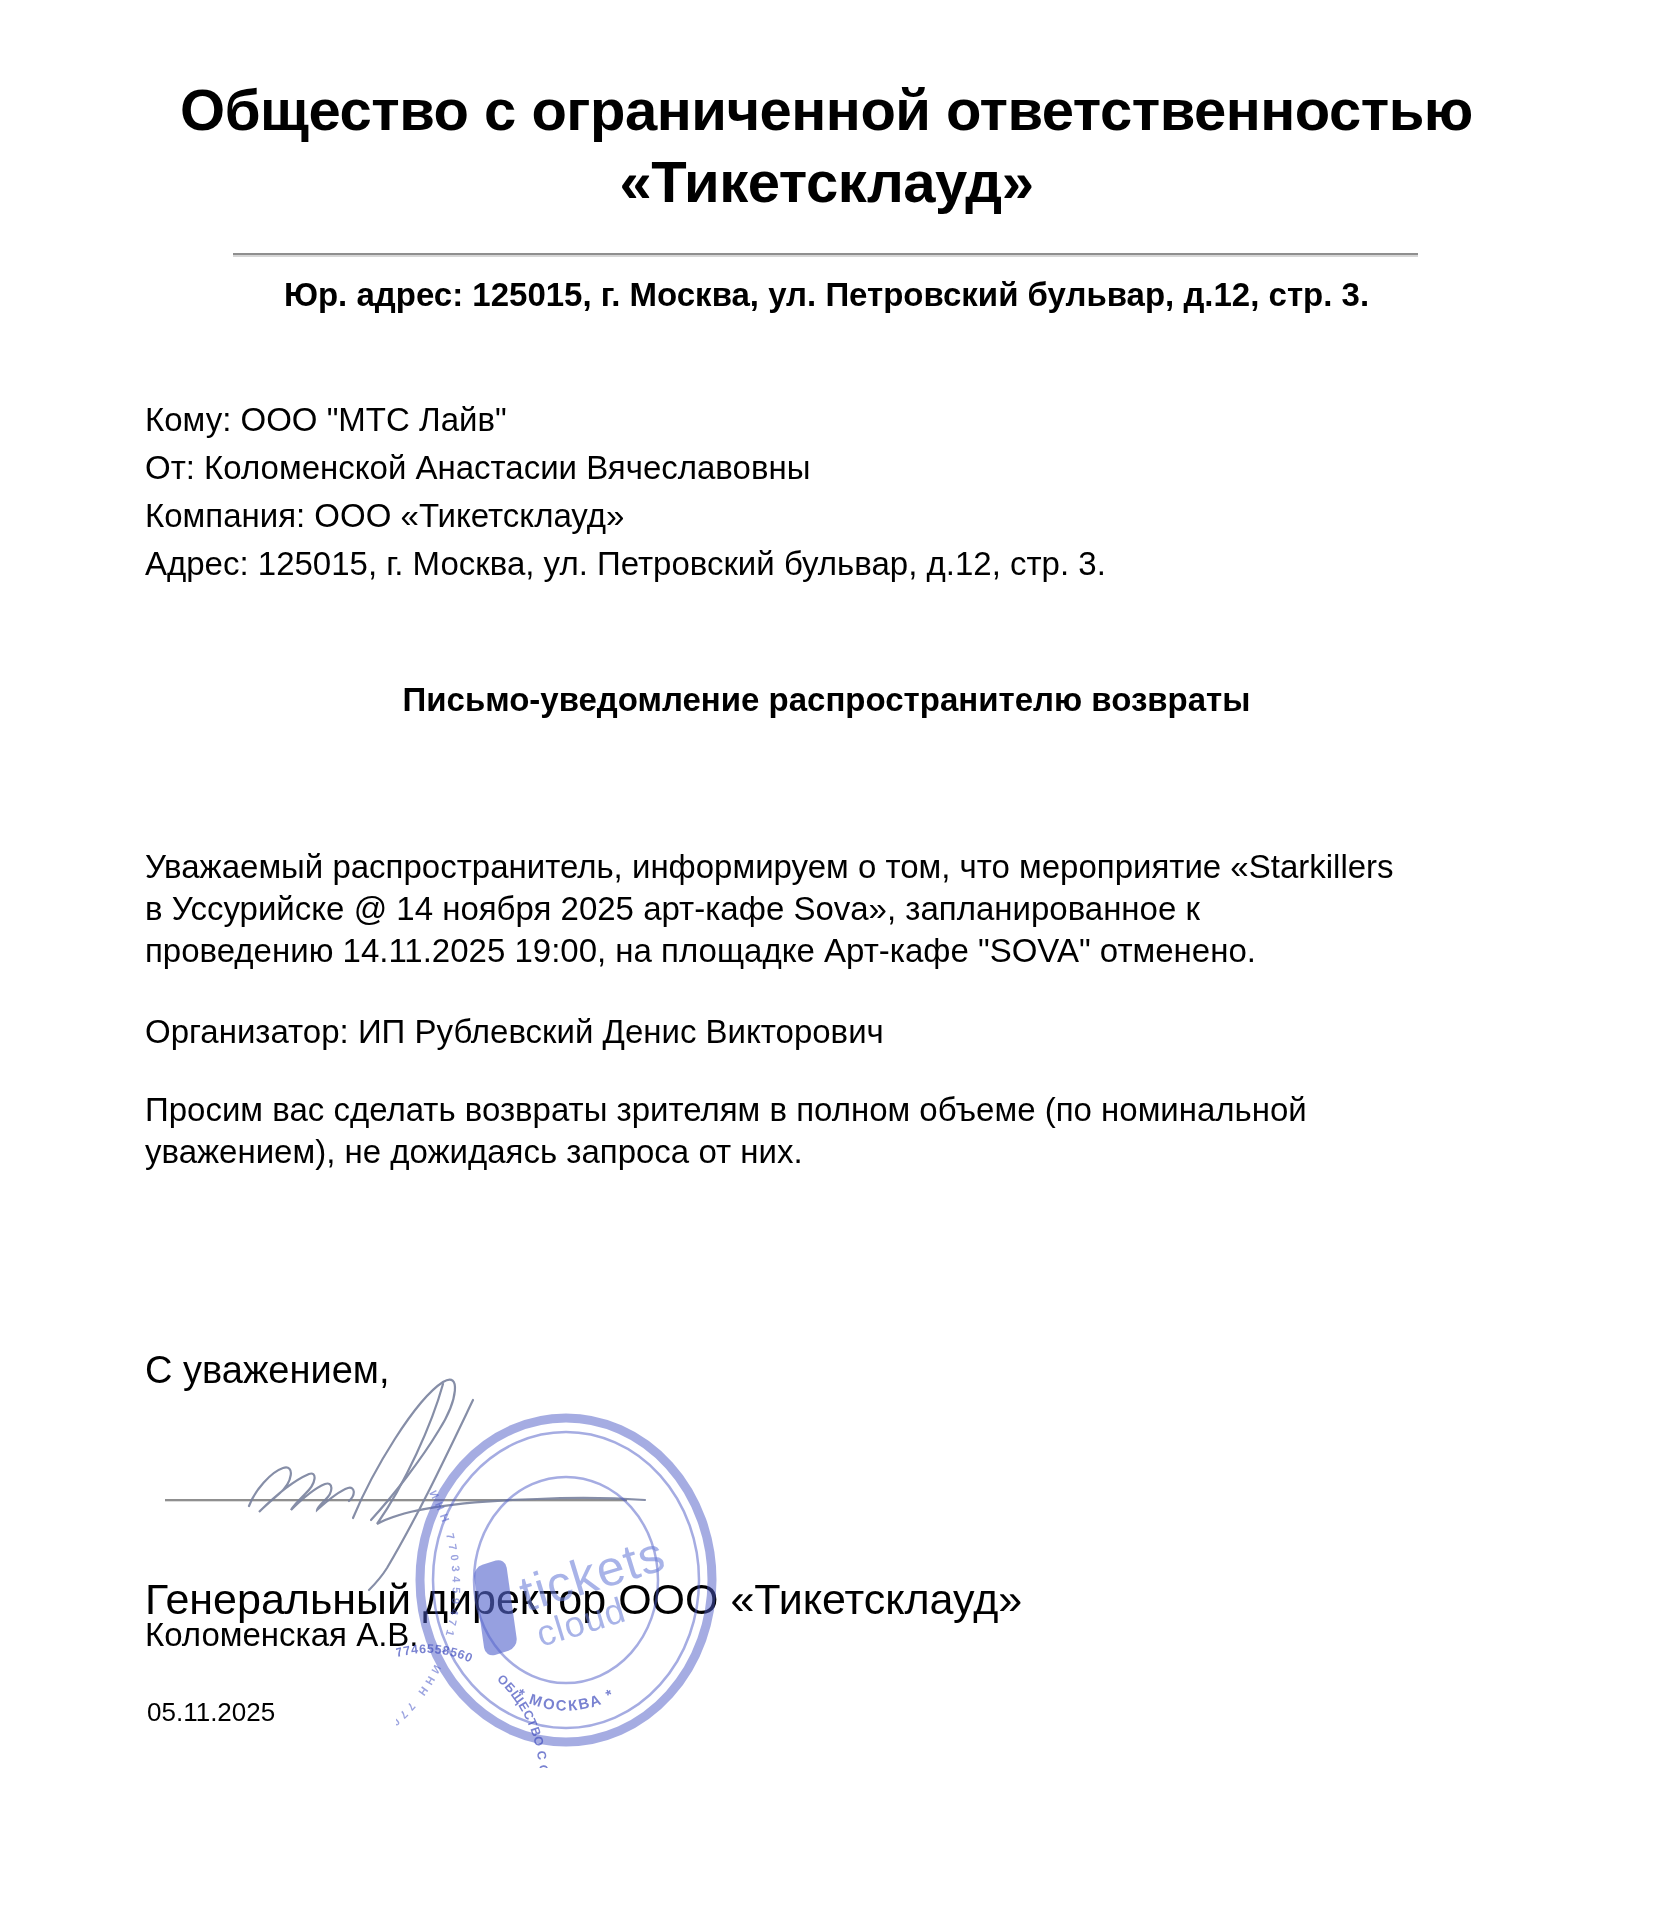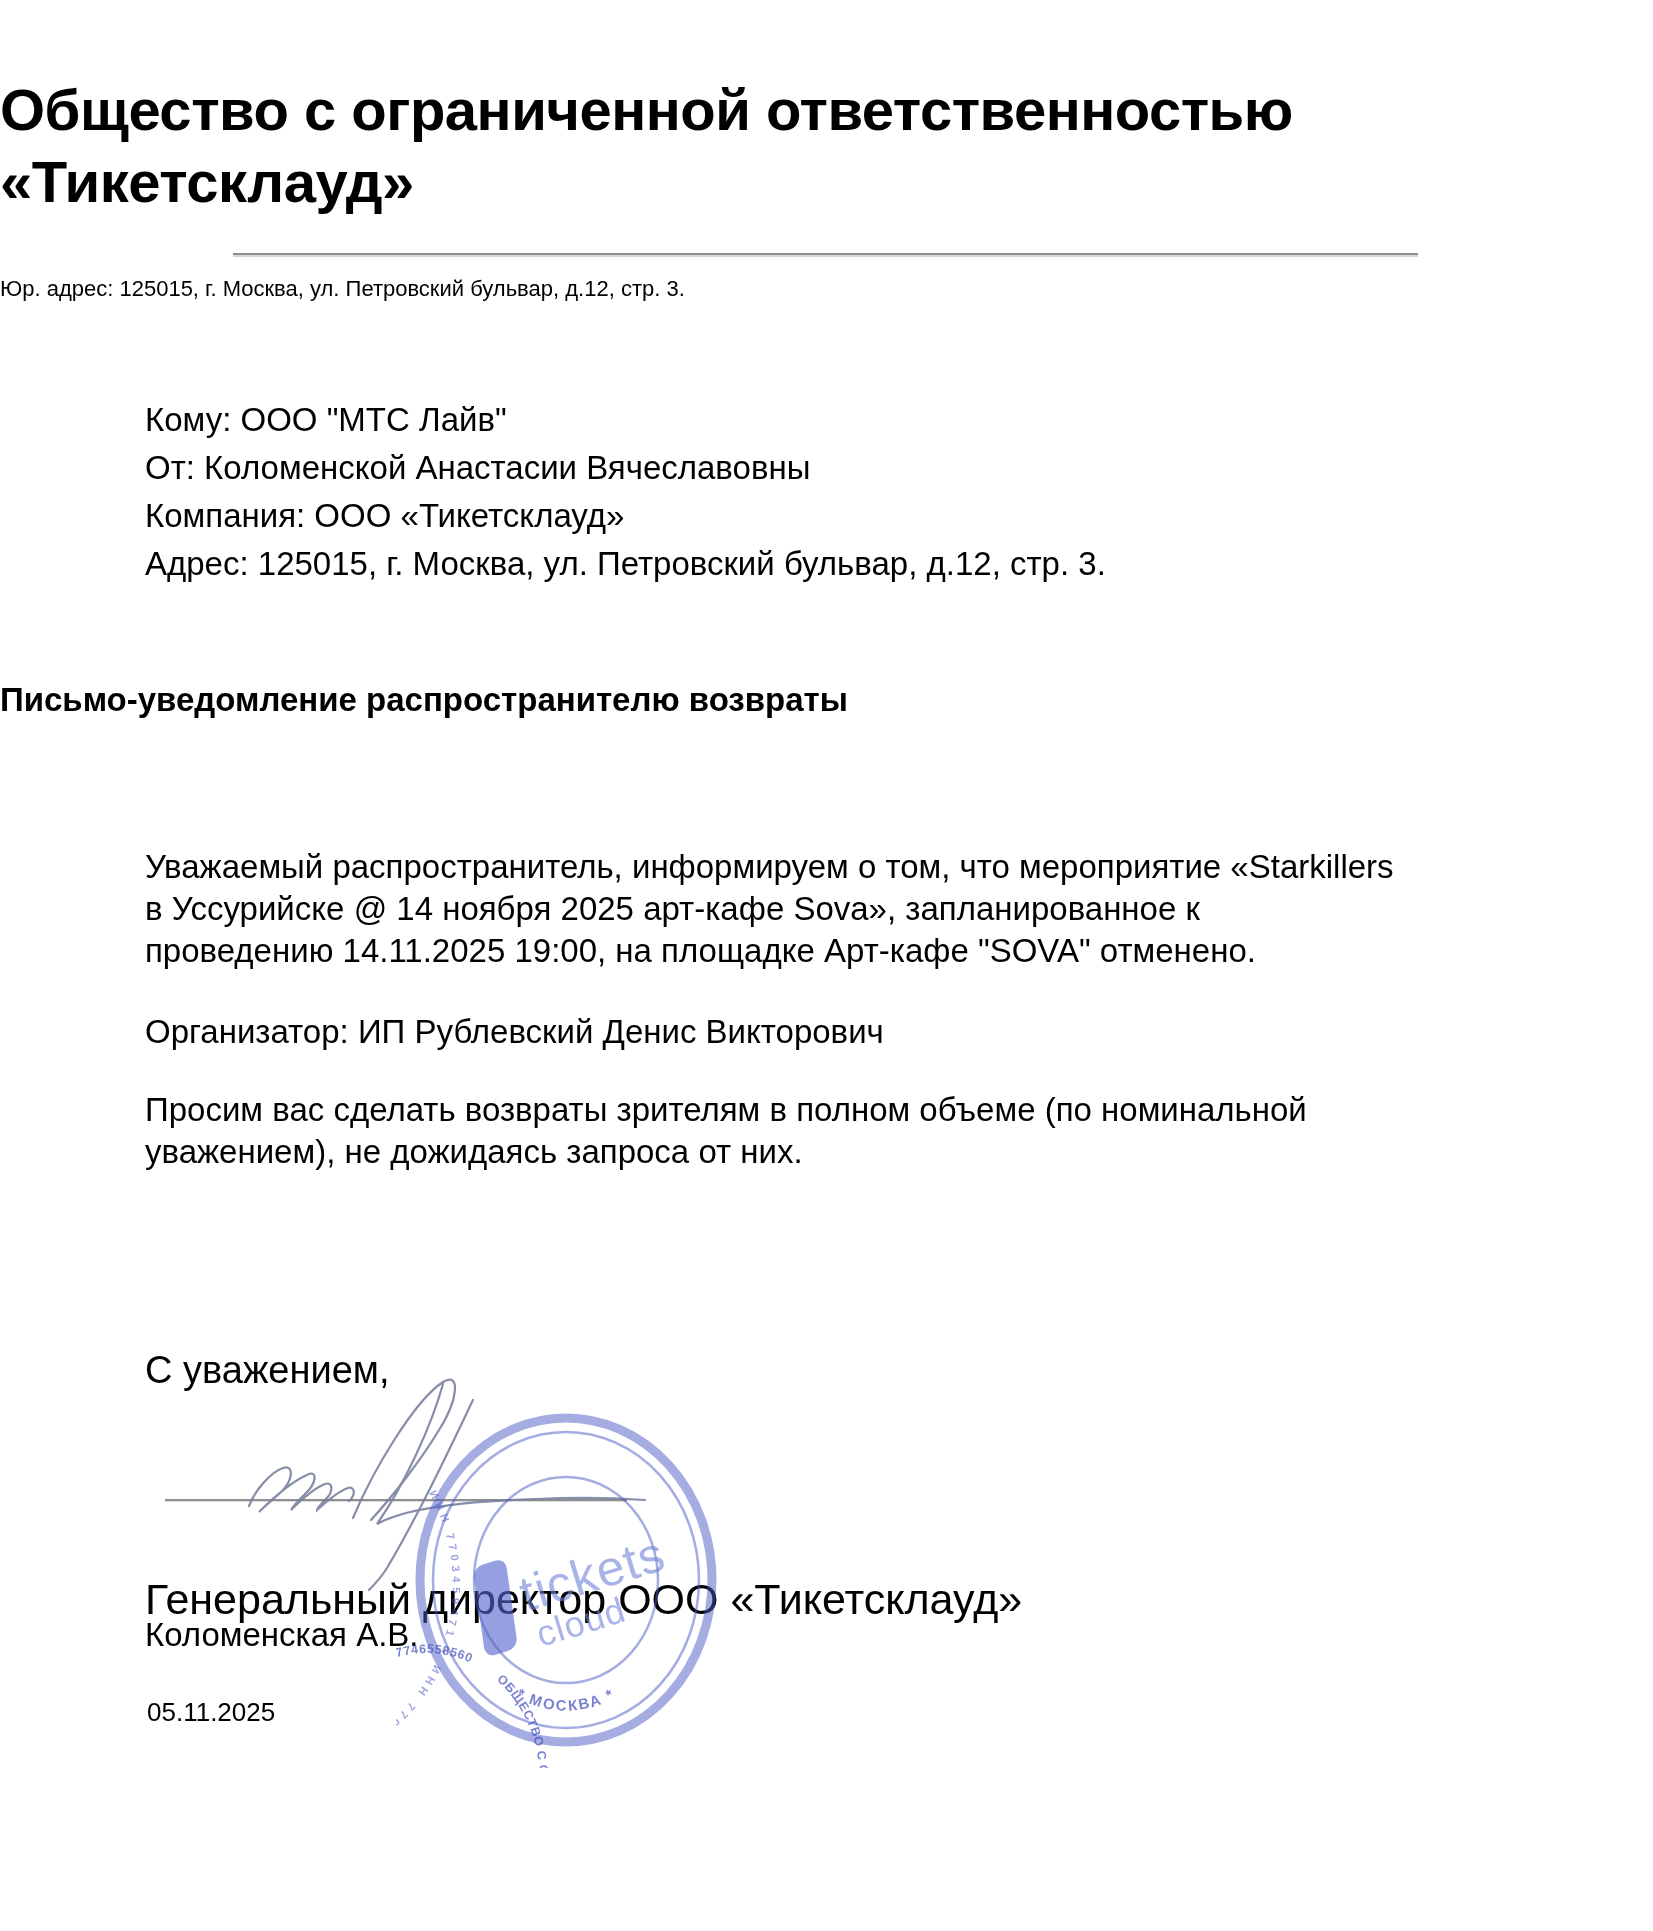--- a/index.html
+++ b/index.html
@@ -1,30 +1,30 @@
 <!DOCTYPE html>
 <html><head>
 <meta charset="utf-8">
 <style>
   html,body{margin:0;padding:0;background:#ffffff;}
   .page{
     position:relative;width:1653px;height:1931px;background:#ffffff;
     font-family:"Liberation Sans", sans-serif;color:#000;overflow:hidden;
   }
   .abs{position:absolute;}
-  .centered{left:0;right:0;text-align:left;}
+  .centered{left:0;right:0;text-align:center;}
   .doc-title{
     top:74px;font-size:58px;font-weight:bold;line-height:72px;
     letter-spacing:-0.5px;color:#000;
   }
   .divider{
     top:253px;left:233px;width:1185px;height:2px;
     background:#8f8f8f;border-bottom:2px solid #d6d6d6;
   }
-  .legal-address{top:276px;font-size:22px;}
+  .legal-address{top:276px;font-size:33px;font-weight:bold;}
   .info-block{left:145px;top:396px;font-size:33px;}
   .info-block .line{height:48px;line-height:48px;white-space:nowrap;}
   .subject{top:681px;font-size:33px;font-weight:bold;}
   .para{left:145px;font-size:33px;}
   .para .line{height:42px;line-height:42px;white-space:nowrap;}
   .para1{top:846px;}
   .para2{top:1011px;}
   .para3{top:1089px;}
   .closing{left:145px;top:1349px;font-size:38px;line-height:42px;}
   .sig-line{

